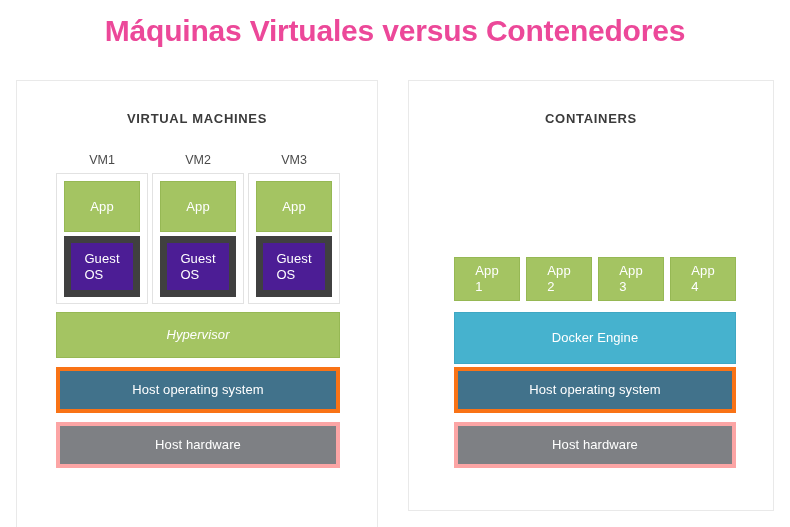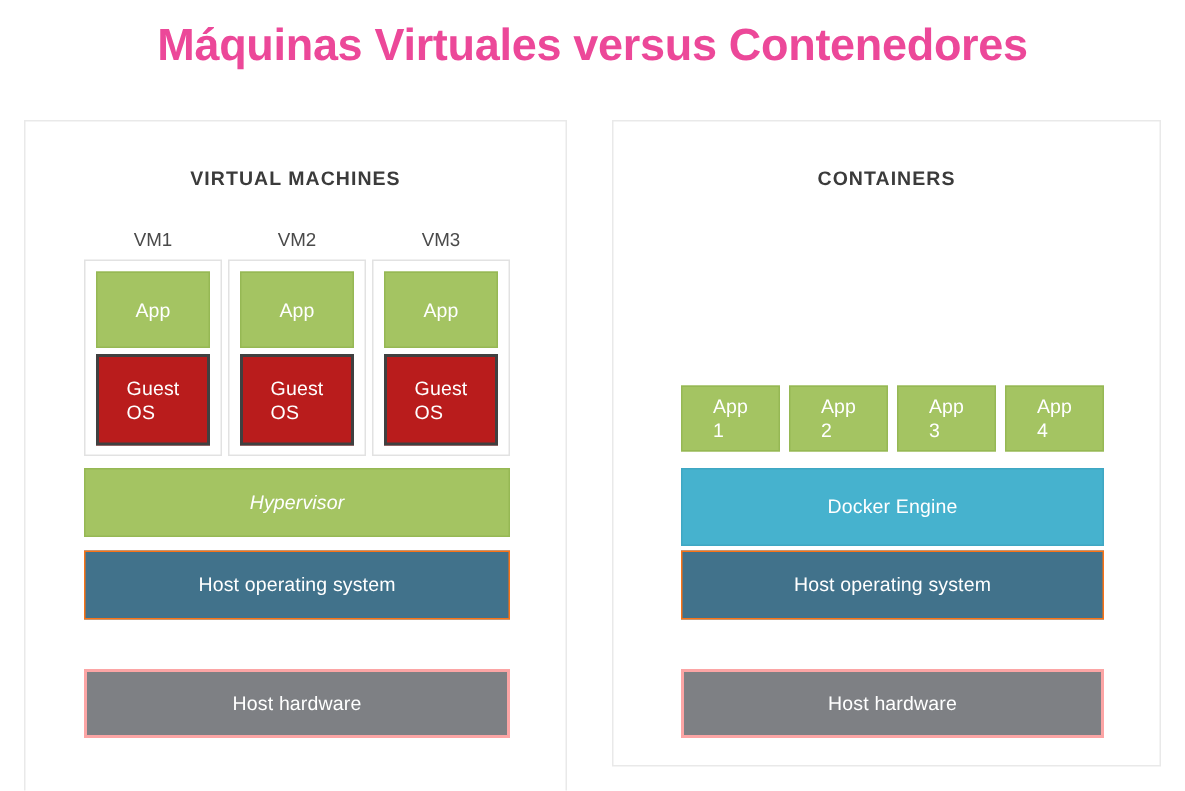--- a/index.html
+++ b/index.html
@@ -68,23 +68,23 @@
     display: flex;
     align-items: center;
     justify-content: center;
     text-align: left;
     color: #ffffff;
     font-size: 13px;
     line-height: 1.22;
     letter-spacing: 0.1px;
   }
   .green  { background: #a4c462; border: 1px solid #96b854; }
-  .guestos{ background: #b91c1c; border: 2px solid #404040; }
-  .hostos { background: #41728b; border: 1px solid #f97316; }
-  .hw     { background: #7e8084; border: 2px solid #fca5a5; margin-top: 24px; }
+  .guestos{ background: #4c1d95; border: 7px solid #404040; }
+  .hostos { background: #41728b; border: 4px solid #f97316; }
+  .hw     { background: #7e8084; border: 4px solid #fca5a5; }
   .docker { background: #46b2ce; border: 1px solid #3fa7c3; }
 
   
   .vm-label {
     position: absolute;
     top: 72px;
     width: 92px;
     text-align: center;
     font-size: 12.5px;
     color: #4a4a4a;

